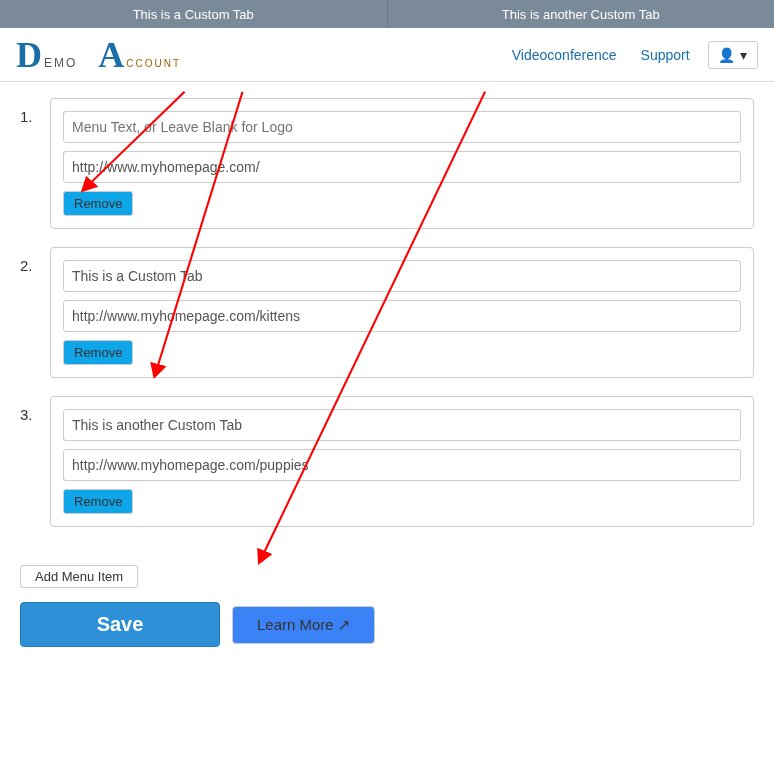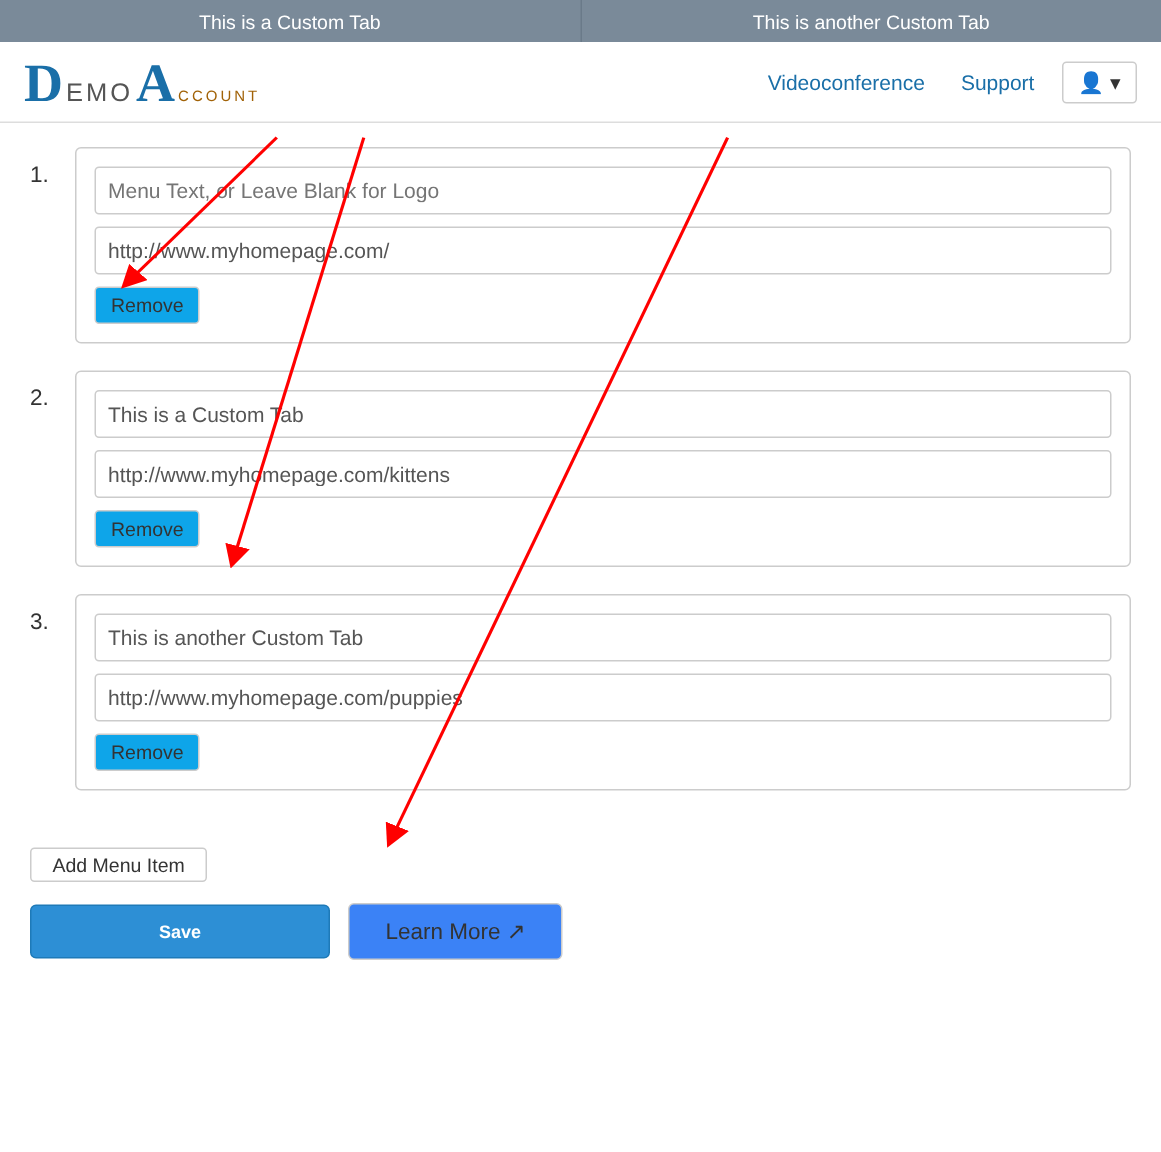--- a/index.html
+++ b/index.html
@@ -45,25 +45,25 @@
       flex: 1;
     }
     .logo-d {
       font-size: 36px;
       font-weight: bold;
       color: #1a6fa8;
       font-family: Georgia, serif;
       line-height: 1;
     }
     .logo-emo {
-      font-size: 17px;
+      font-size: 12px;
       color: #555;
       letter-spacing: 2px;
       text-transform: uppercase;
-      margin-right: 0;
+      margin-right: 19px;
     }
     .logo-a {
       font-size: 36px;
       font-weight: bold;
       color: #1a6fa8;
       font-family: Georgia, serif;
       line-height: 1;
     }
     .logo-ccount {
       font-size: 10px;
@@ -173,21 +173,21 @@
     .action-row {
       display: flex;
       align-items: center;
       gap: 12px;
     }
     .save-btn {
       background: #2d8fd5;
       border: 1px solid #1e7ab8;
       border-radius: 4px;
       color: #fff;
-      font-size: 12px;
+      font-size: 20px;
       font-weight: bold;
       padding: 10px 0;
       width: 200px;
       cursor: pointer;
       text-align: center;
     }
     .learn-more-btn {
       background: #3b82f6;
       border: 1px solid #ccc;
       border-radius: 4px;

